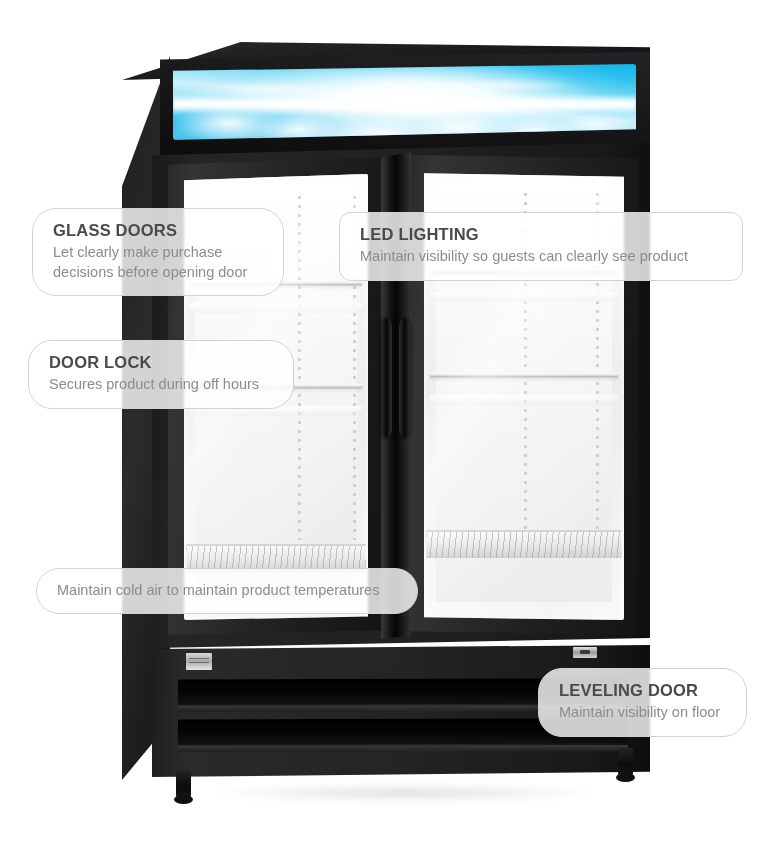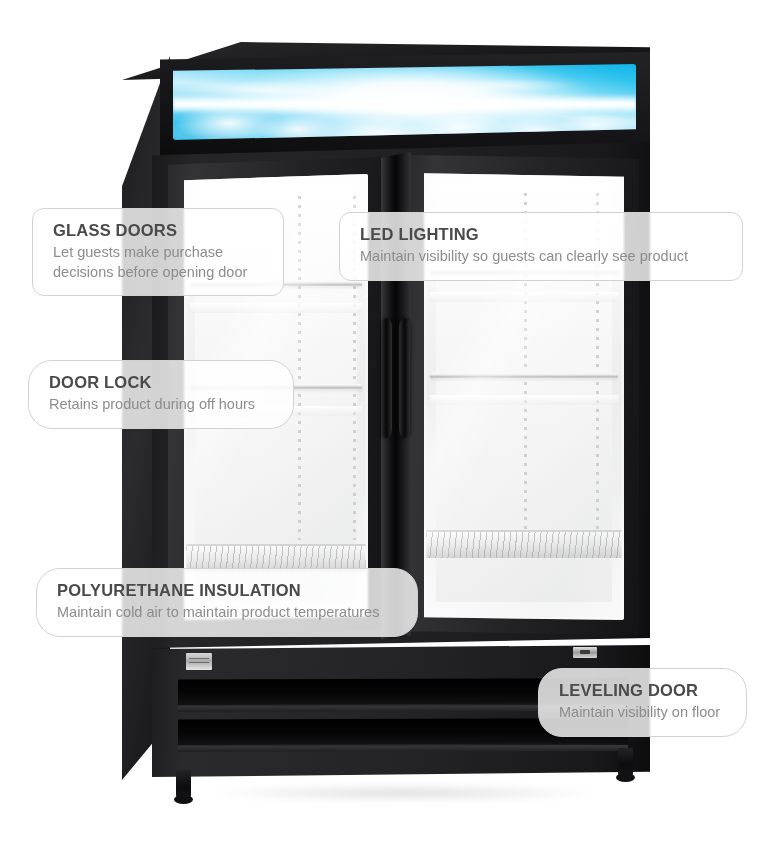--- a/index.html
+++ b/index.html
@@ -389,28 +389,28 @@
   .callout-desc {
     display: block;
     font-size: 14.5px;
     font-weight: normal;
     color: #8c8c8c;
     line-height: 1.32;
   }
 
   #co-glass-doors {
     left: 32px;  top: 208px;  width: 252px;
-    border-radius: 12px;
+    border-radius: 24px;
   }
   #co-led-lighting {
     left: 339px; top: 212px;  width: 404px;
     border-radius: 12px;
   }
   #co-door-lock {
-    left: 28px;  top: 360px;  width: 266px;
+    left: 28px;  top: 340px;  width: 266px;
     border-radius: 24px;
   }
   #co-insulation {
     left: 36px;  top: 568px;  width: 382px;
     border-radius: 24px;
   }
   #co-leveling-feet {
     left: 538px; top: 668px;  width: 209px;
     border-radius: 24px;
   }
@@ -479,35 +479,34 @@
 
     <div class="nameplate"></div>
     <div class="lockplate"></div>
 
     <div class="foot foot-left"></div>
     <div class="foot foot-right"></div>
   </div>
 
   <div class="callout" id="co-glass-doors">
     <span class="callout-title">GLASS DOORS</span>
-    <span class="callout-desc">Let guests make purchase decisions before opening door</span>
+    <span class="callout-desc">Let clearly make purchase decisions before opening door</span>
   </div>
 
   <div class="callout" id="co-led-lighting">
     <span class="callout-title">LED LIGHTING</span>
     <span class="callout-desc">Maintain visibility so guests can clearly see product</span>
   </div>
 
   <div class="callout" id="co-door-lock">
     <span class="callout-title">DOOR LOCK</span>
-    <span class="callout-desc">Retains product during off hours</span>
+    <span class="callout-desc">Secures product during off hours</span>
   </div>
 
   <div class="callout" id="co-insulation">
-    <span class="callout-title">POLYURETHANE INSULATION</span>
     <span class="callout-desc">Maintain cold air to maintain product temperatures</span>
   </div>
 
   <div class="callout" id="co-leveling-feet">
     <span class="callout-title">LEVELING DOOR</span>
     <span class="callout-desc">Maintain visibility on floor</span>
   </div>
 
 </div>
 

